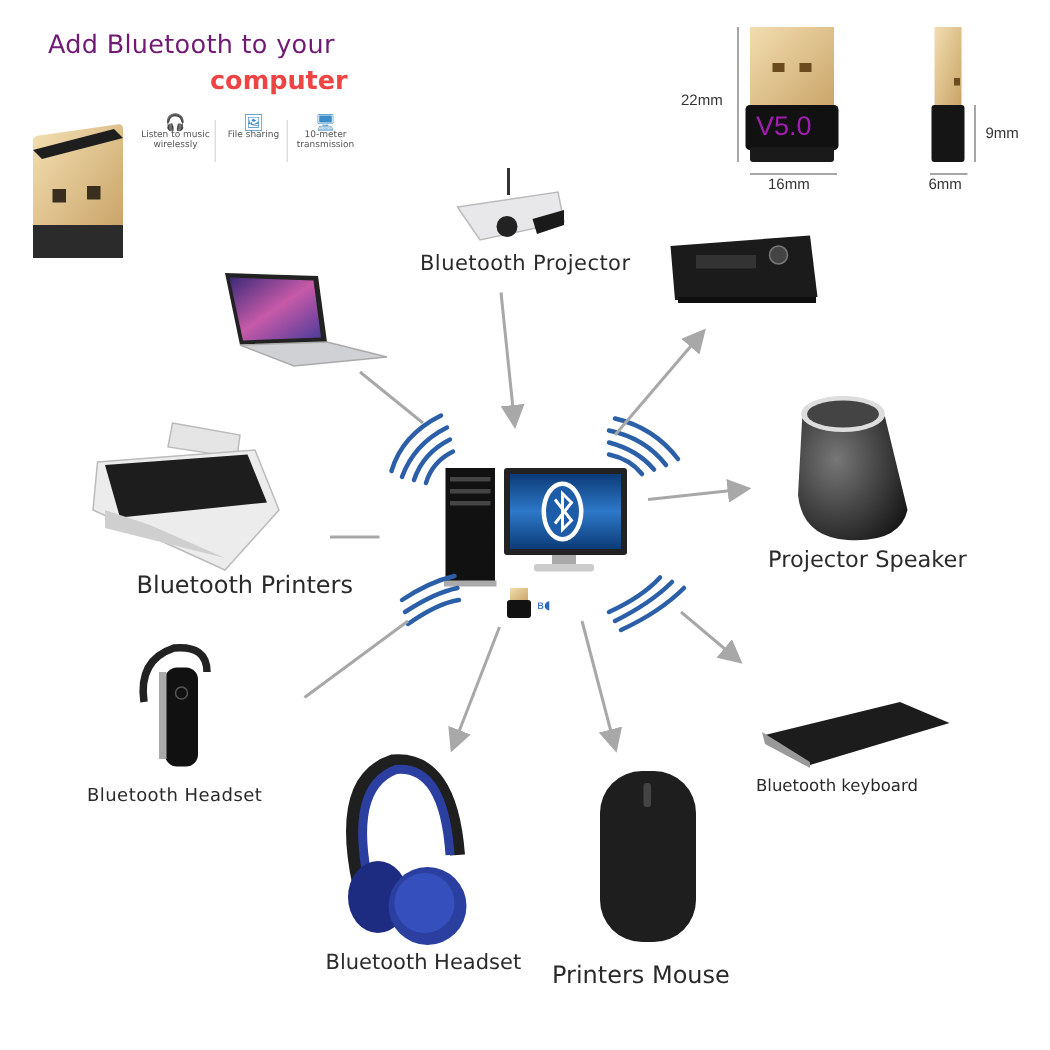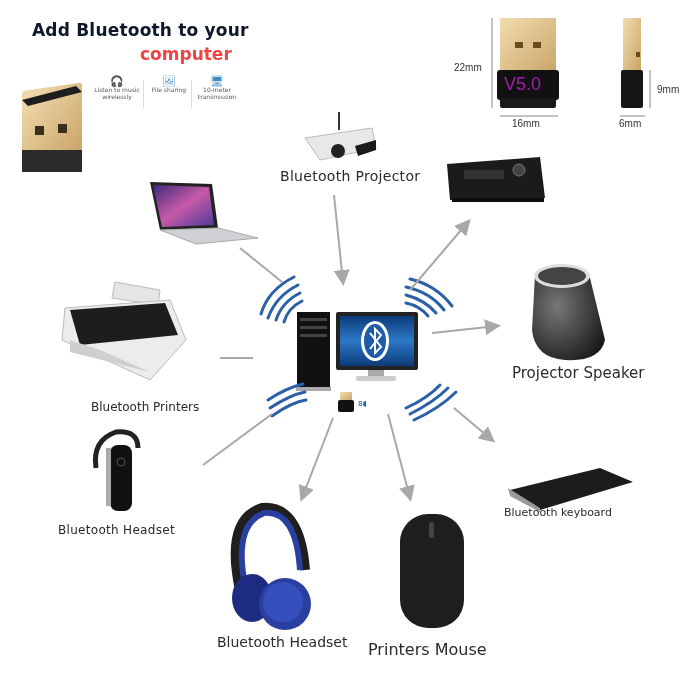--- a/index.html
+++ b/index.html
@@ -1,19 +1,19 @@
 <!DOCTYPE html>
 <html><head>
 <meta charset="utf-8">
 <style>
   html,body{margin:0;padding:0;background:#fff;}
   body{width:700px;height:700px;position:relative;overflow:hidden;font-family:"DejaVu Sans","Liberation Sans",sans-serif;color:#222;}
   .abs{position:absolute;}
   .label{position:absolute;white-space:nowrap;color:#2a2a2a;}
-  .title1{left:32px;top:20px;font-size:17px;font-weight:bold;color:#0f172a;letter-spacing:0.2px;}
+  .title1{left:32px;top:20px;font-size:17px;font-weight:normal;color:#701a75;letter-spacing:0.2px;}
   .title2{left:140px;top:44px;font-size:17px;font-weight:bold;color:#ef4444;}
   .feat{position:absolute;top:78px;font-size:6px;color:#555;text-align:center;line-height:7px;}
   .feat .ic{font-size:11px;color:#3d8bc7;display:block;margin-bottom:1px;}
   .sep{position:absolute;top:80px;width:1px;height:28px;background:#ddd;}
   .dim{position:absolute;font-size:10px;color:#333;font-family:"Liberation Sans",sans-serif;text-align:center;}
   svg{position:absolute;left:0;top:0;}
 </style>
 </head>
 <body>
 
@@ -203,17 +203,17 @@
 </svg>
 
 <div class="dim" style="left:454px;top:62px;">22mm</div>
 <div class="dim" style="left:512px;top:118px;">16mm</div>
 <div class="dim" style="left:657px;top:84px;">9mm</div>
 <div class="dim" style="left:619px;top:118px;">6mm</div>
 <div class="abs" style="left:504px;top:74px;font-size:18px;color:#a21caf;font-family:'Liberation Sans',sans-serif;">V5.0</div>
 
 <div class="label" style="left:280px;top:168px;font-size:14px;font-weight:normal;letter-spacing:0.3px;">Bluetooth Projector</div>
 <div class="label" style="left:512px;top:364px;font-size:15px;">Projector Speaker</div>
-<div class="label" style="left:91px;top:400px;font-size:12px;">Bluetooth Printers</div>
+<div class="label" style="left:91px;top:380px;font-size:16px;">Bluetooth Printers</div>
 <div class="label" style="left:58px;top:523px;font-size:12px;letter-spacing:0.3px;">Bluetooth Headset</div>
-<div class="label" style="left:504px;top:506px;font-size:11px;">Bluetooth keyboard</div>
+<div class="label" style="left:504px;top:517px;font-size:11px;">Bluetooth keyboard</div>
 <div class="label" style="left:217px;top:634px;font-size:14px;">Bluetooth Headset</div>
 <div class="label" style="left:368px;top:640px;font-size:16px;">Printers Mouse</div>
 
 </body></html>

